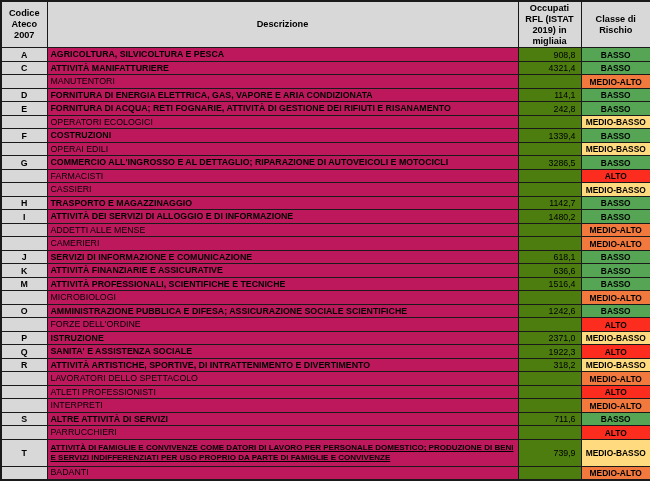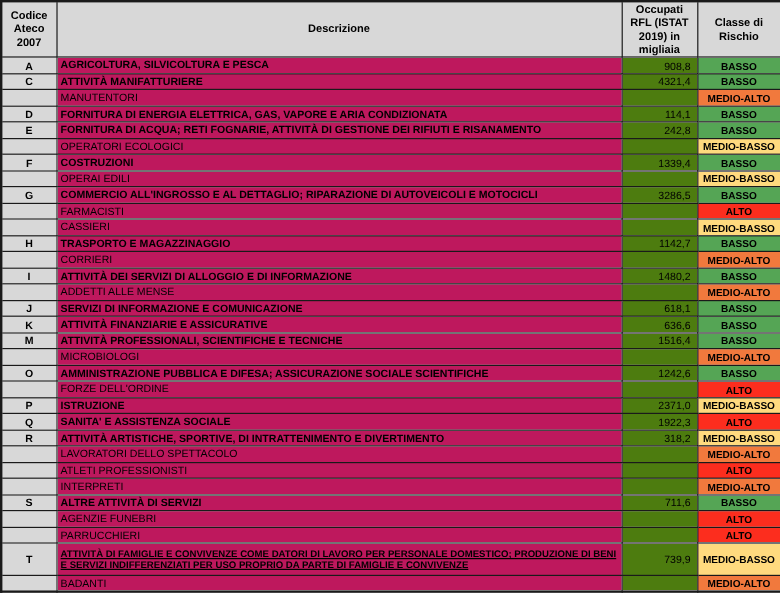--- a/index.html
+++ b/index.html
@@ -153,38 +153,38 @@
         <td class="desc">CASSIERI</td>
         <td class="occ"></td>
         <td class="risk" style="background: rgb(255, 218, 126);">MEDIO-BASSO</td>
       </tr>
       <tr class="sector">
         <td class="code">H</td>
         <td class="desc">TRASPORTO E MAGAZZINAGGIO</td>
         <td class="occ">1142,7</td>
         <td class="risk" style="background: rgb(85, 165, 85);">BASSO</td>
       </tr>
-      <tr class="occupation">
-        <td class="code"></td>
-        <td class="desc">CORRIERI</td>
-        <td class="occ"></td>
-        <td class="risk" style="background: rgb(241, 121, 61);">MEDIO-ALTO</td>
-      </tr>
       <tr class="sector">
         <td class="code">I</td>
         <td class="desc">ATTIVITÀ DEI SERVIZI DI ALLOGGIO E DI INFORMAZIONE</td>
         <td class="occ">1480,2</td>
         <td class="risk" style="background: rgb(85, 165, 85);">BASSO</td>
       </tr>
       <tr class="occupation">
         <td class="code"></td>
         <td class="desc">ADDETTI ALLE MENSE</td>
         <td class="occ"></td>
         <td class="risk" style="background: rgb(241, 121, 61);">MEDIO-ALTO</td>
       </tr>
+      <tr class="occupation">
+        <td class="code"></td>
+        <td class="desc">CAMERIERI</td>
+        <td class="occ"></td>
+        <td class="risk" style="background: rgb(241, 121, 61);">MEDIO-ALTO</td>
+      </tr>
       <tr class="sector">
         <td class="code">J</td>
         <td class="desc">SERVIZI DI INFORMAZIONE E COMUNICAZIONE</td>
         <td class="occ">618,1</td>
         <td class="risk" style="background: rgb(85, 165, 85);">BASSO</td>
       </tr>
       <tr class="sector">
         <td class="code">K</td>
         <td class="desc">ATTIVITÀ FINANZIARIE E ASSICURATIVE</td>
         <td class="occ">636,6</td>
@@ -248,26 +248,20 @@
         <td class="code"></td>
         <td class="desc">INTERPRETI</td>
         <td class="occ"></td>
         <td class="risk" style="background: rgb(241, 121, 61);">MEDIO-ALTO</td>
       </tr>
       <tr class="sector">
         <td class="code">S</td>
         <td class="desc">ALTRE ATTIVITÀ DI SERVIZI</td>
         <td class="occ">711,6</td>
         <td class="risk" style="background: rgb(85, 165, 85);">BASSO</td>
-      </tr>
-      <tr class="occupation">
-        <td class="code"></td>
-        <td class="desc">AGENZIE FUNEBRI</td>
-        <td class="occ"></td>
-        <td class="risk" style="background: rgb(252, 45, 30);">ALTO</td>
       </tr>
       <tr class="occupation">
         <td class="code"></td>
         <td class="desc">PARRUCCHIERI</td>
         <td class="occ"></td>
         <td class="risk" style="background: rgb(252, 45, 30);">ALTO</td>
       </tr>
       <tr class="sector tall">
         <td class="code">T</td>
         <td class="desc">ATTIVITÀ DI FAMIGLIE E CONVIVENZE COME DATORI DI LAVORO PER PERSONALE DOMESTICO; PRODUZIONE DI BENI E SERVIZI INDIFFERENZIATI PER USO PROPRIO DA PARTE DI FAMIGLIE E CONVIVENZE</td>

